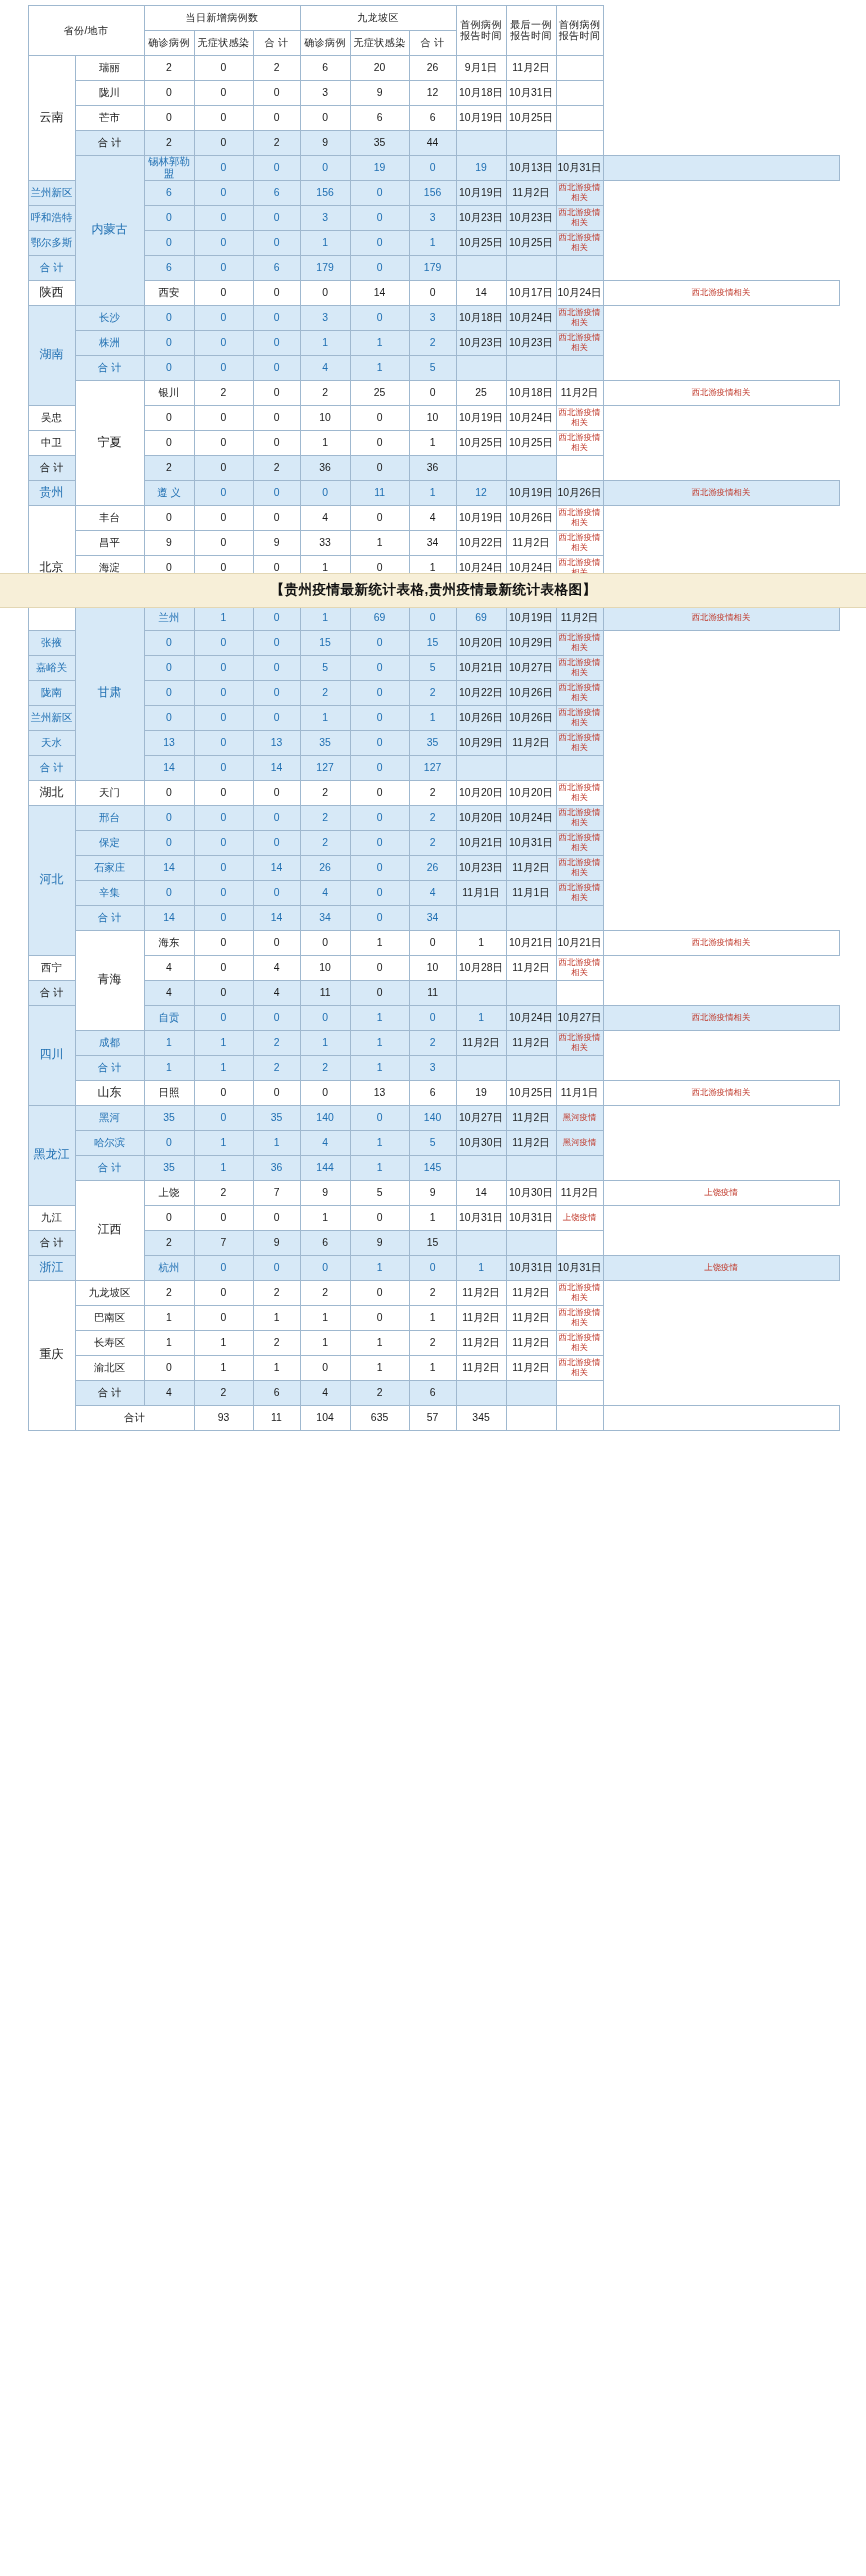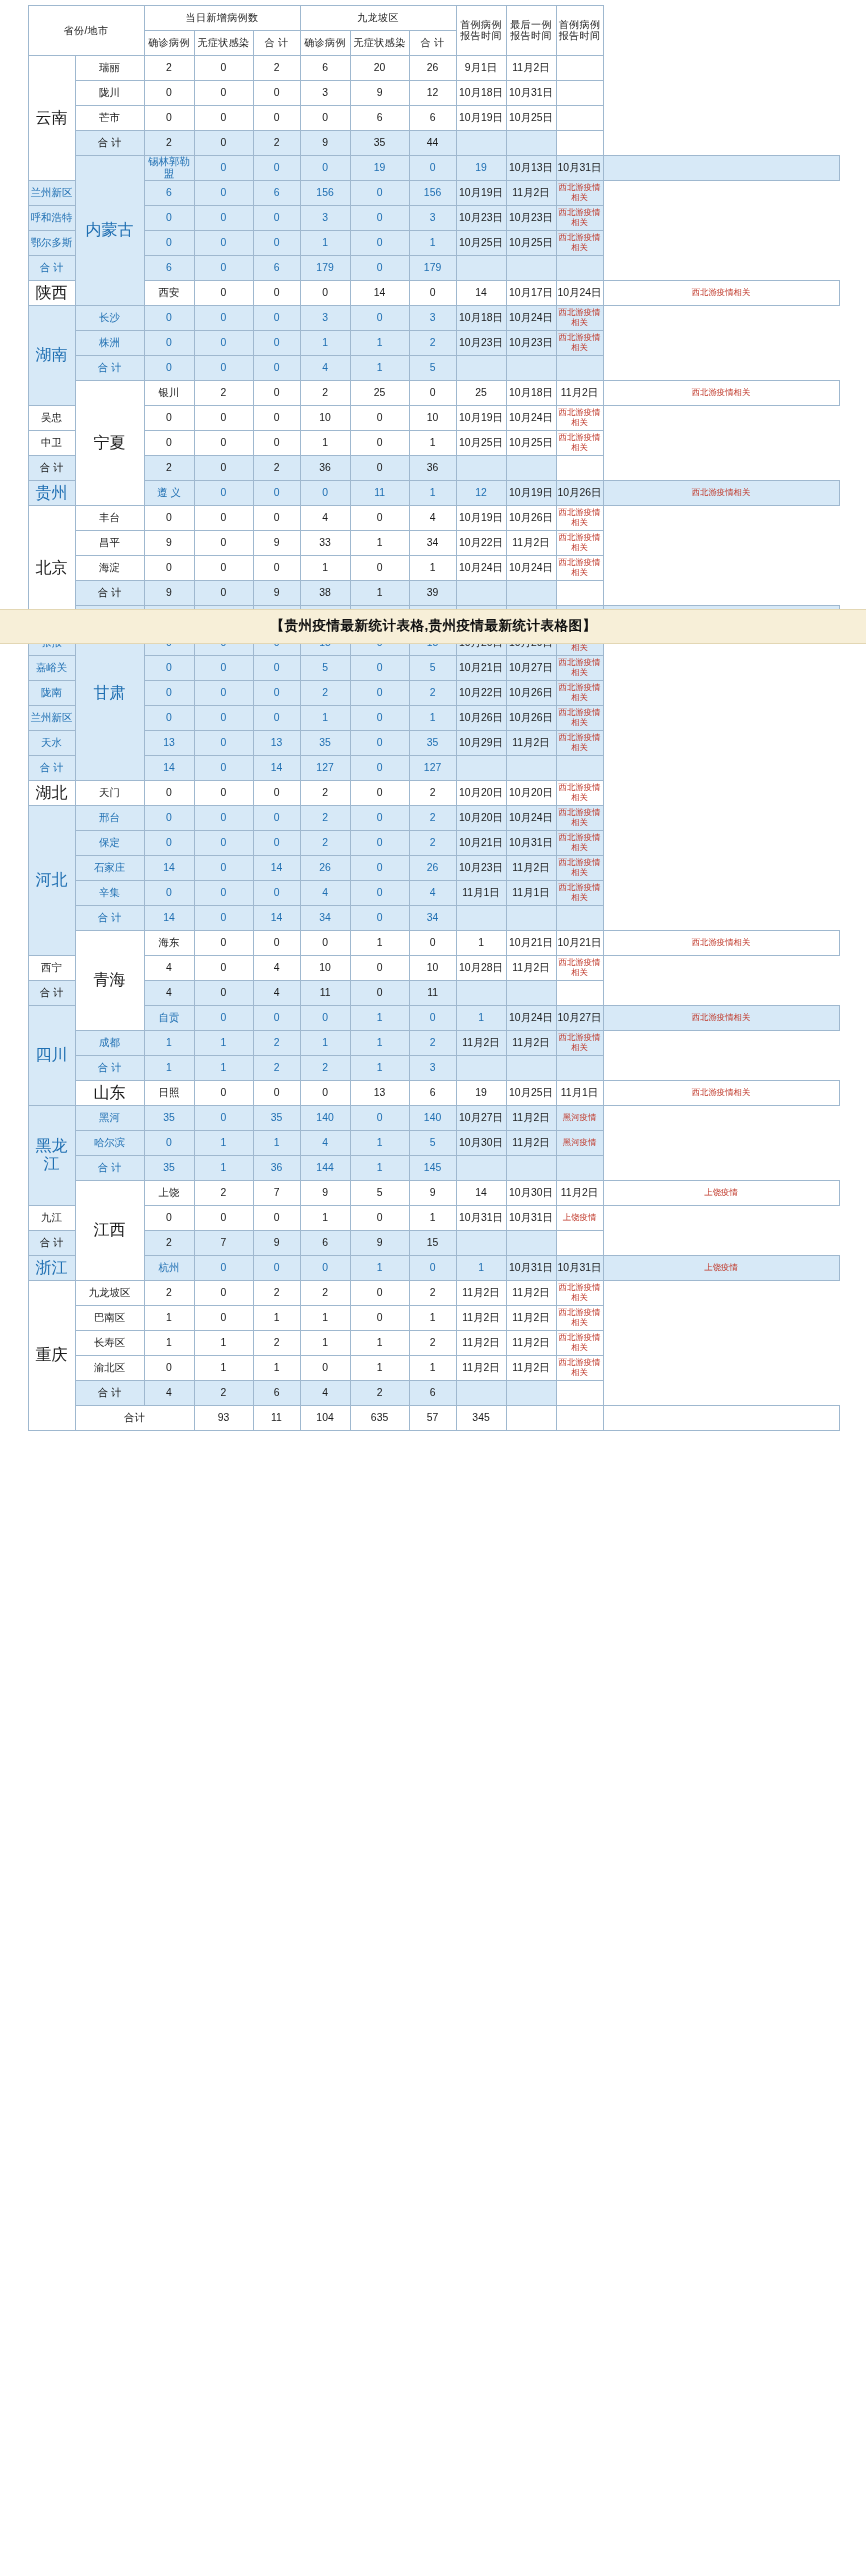--- a/index.html
+++ b/index.html
@@ -47,21 +47,21 @@
   col.c-n5{width:59px;}
   col.c-n6{width:47px;}
   col.c-d1{width:50px;}
   col.c-d2{width:50px;}
   col.c-note{width:47px;}
 
   
   tr.tint td{background:#d7e9f7;}
   tr.plain td{background:#ffffff;}
   tr.sum td{background:#d7e9f7;}
-  td.prov{font-size:16px;}
+  td.prov{font-size:12px;}
   td.city{font-size:10.4px;margin-top:20px;}
   td.note{font-size:8.4px;color:#c0392b;line-height:1.12;letter-spacing:0;font-family:Liberation Serif, serif;}
   tr.tint td.note{background:#d7e9f7;}
   tr.plain td.note{background:#ffffff;}
   td.total-row{font-weight:bold;}
   tr.grand td{background:#ffffff;font-size:10.4px;}
 
   .blue-text{color:#1f6fb2;}
 
   
@@ -792,15 +792,15 @@
           <td>635</td>
           <td>57</td>
           <td>345</td>
           <td></td>
           <td></td>
           <td></td>
         </tr>
       </tbody>
   </table>
 
-  <div class="banner" id="banner" style="top: 604px;">【贵州疫情最新统计表格,贵州疫情最新统计表格图】</div>
+  <div class="banner" id="banner" style="top: 568px;">【贵州疫情最新统计表格,贵州疫情最新统计表格图】</div>
 </div>
 
 
 </body></html>

